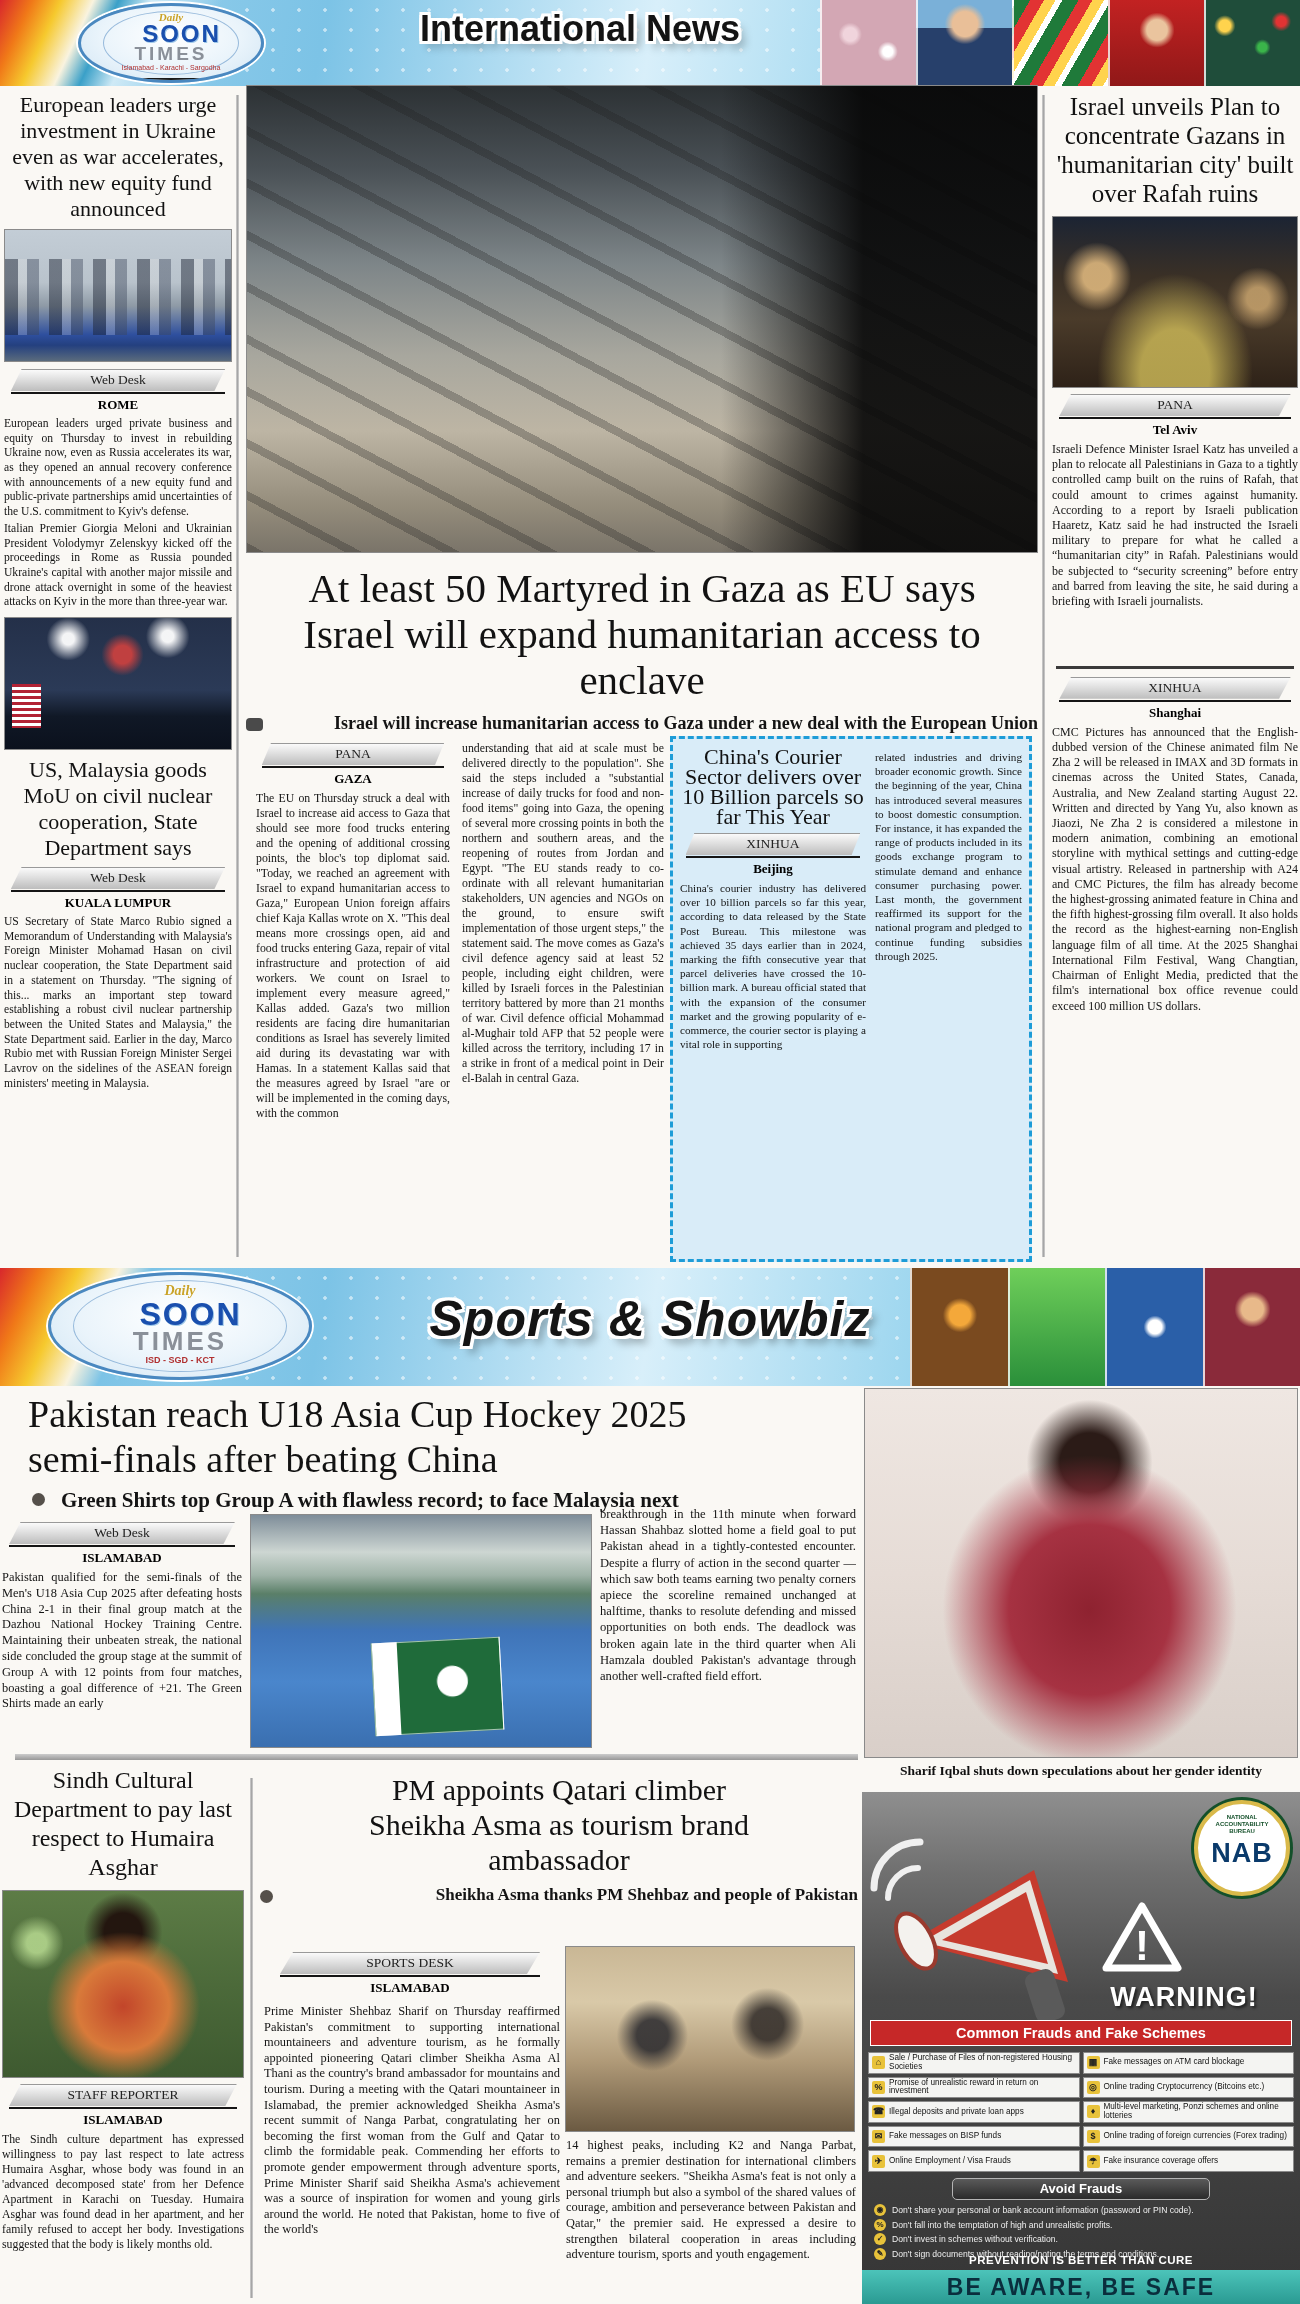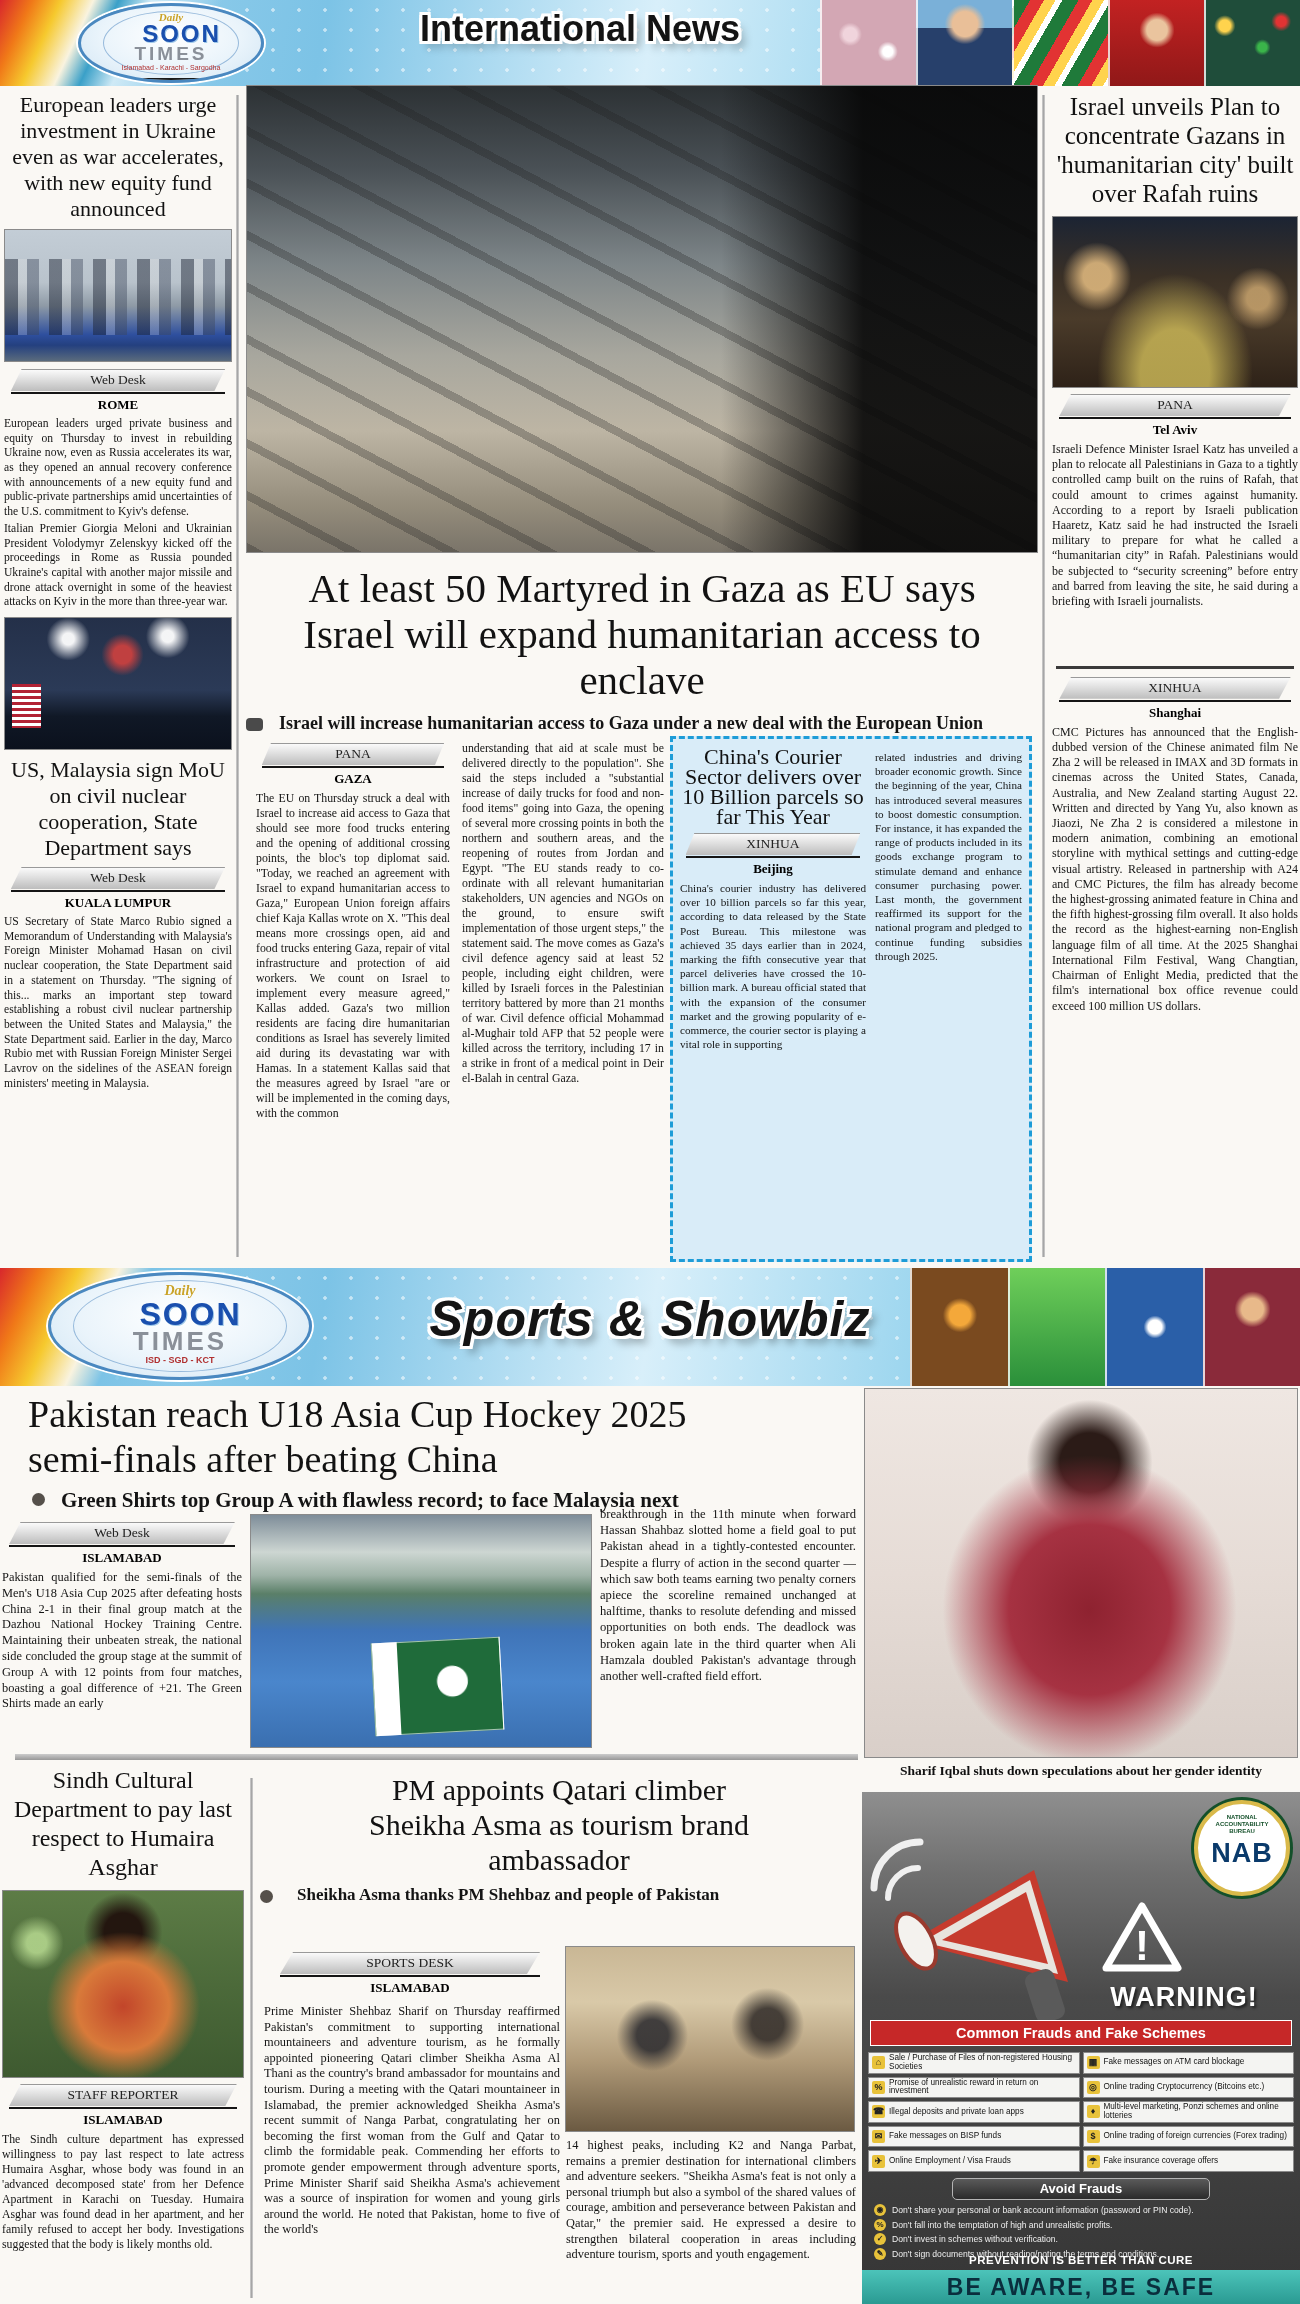--- a/index.html
+++ b/index.html
@@ -67,21 +67,21 @@
   .h30{font-size:30px; line-height:35px;}
   .body {font-size:11.8px; line-height:15px; color:#141414; text-align:justify;}
   .body p {margin:0 0 2px 0;}
   .sm {font-size:11.2px; line-height:14.2px;}
   .credit {margin:6px auto 4px; width:94%;}
   .bboxwrap {border-bottom:2.5px solid #151515; padding-bottom:1px;}
   .bbox {background:linear-gradient(180deg,#fafafa 0%,#e2e2e2 40%,#bdbdbd 100%);
     clip-path:polygon(5% 0,100% 0,95% 100%,0 100%); text-align:center;
     font:13.5px/1.55 "Liberation Serif",serif; color:#222; border-top:1px solid #999;}
   .dateline {text-align:center; font-weight:bold; font-size:13px; margin-top:3px;}
-  .subhead {display:flex; justify-content:flex-start; gap:16px; font-weight:bold; font-size:18px; color:#141414; align-items:flex-start;}
+  .subhead {display:flex; justify-content:space-between; gap:16px; font-weight:bold; font-size:18px; color:#141414; align-items:flex-start;}
   .sq {width:17px; height:13px; border-radius:4px; background:#4a4a4a; margin-top:5px; flex:none;}
   .dot {width:13px; height:13px; border-radius:50%; background:#55504a; margin-top:5px; flex:none;}
   .hr2 {border-top:3px solid #3a3a3a; margin:10px 4px 8px;}
 
   
   #banner-top {left:0; top:0; width:1300px; height:86px;}
   #col-left {position:absolute; left:4px; top:92px; width:228px; height:1174px; overflow:hidden;}
   #col-left .photo {width:100%; height:133px; margin:7px 0;}
   .vr-l {left:236px; top:95px; height:1162px;}
   #center {position:absolute; left:246px; top:85px; width:792px; height:1180px;}
@@ -230,21 +230,21 @@
         </div>
       <div class="dateline">ROME</div>
     </div>
     <div class="body" style="font-size:11.6px; line-height:14.7px;">
       <p>European leaders urged private business and equity on Thursday to invest in rebuilding Ukraine now, even as Russia accelerates its war, as they opened an annual recovery conference with announcements of a new equity fund and public-private partnerships amid uncertainties of the U.S. commitment to Kyiv's defense.</p>
       <p>Italian Premier Giorgia Meloni and Ukrainian President Volodymyr Zelenskyy kicked off the proceedings in Rome as Russia pounded Ukraine's capital with another major missile and drone attack overnight in some of the heaviest attacks on Kyiv in the more than three-year war.</p>
     </div>
     <div class="photo ph-asean">
       <div class="us-flag"></div>
     </div>
-    <div class="hl h22">US, Malaysia sign MoU on civil nuclear cooperation, State Department says</div>
+    <div class="hl h22">US, Malaysia goods MoU on civil nuclear cooperation, State Department says</div>
     <div class="credit">
       <div class="bboxwrap">
           <div class="bbox"><span>Web Desk</span></div>
         </div>
       <div class="dateline">KUALA LUMPUR</div>
     </div>
     <div class="body" style="font-size:11.6px; line-height:14.7px;">US Secretary of State Marco Rubio signed a Memorandum of Understanding with Malaysia's Foreign Minister Mohamad Hasan on civil nuclear cooperation, the State Department said in a statement on Thursday. "The signing of this... marks an important step toward establishing a robust civil nuclear partnership between the United States and Malaysia," the State Department said. Earlier in the day, Marco Rubio met with Russian Foreign Minister Sergei Lavrov on the sidelines of the ASEAN foreign ministers' meeting in Malaysia.</div>
   </div>
   <div class="vrule vr-l"></div>
 

